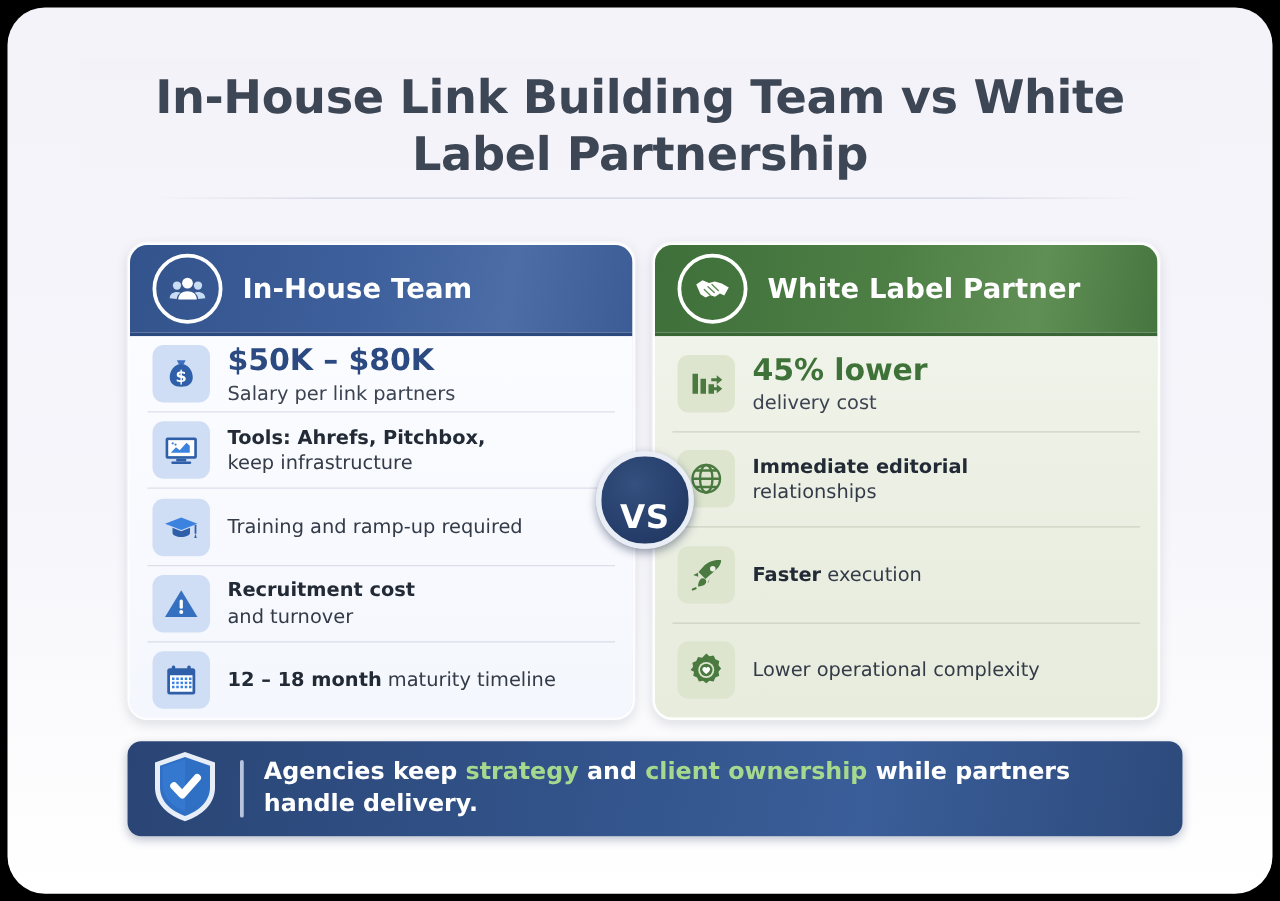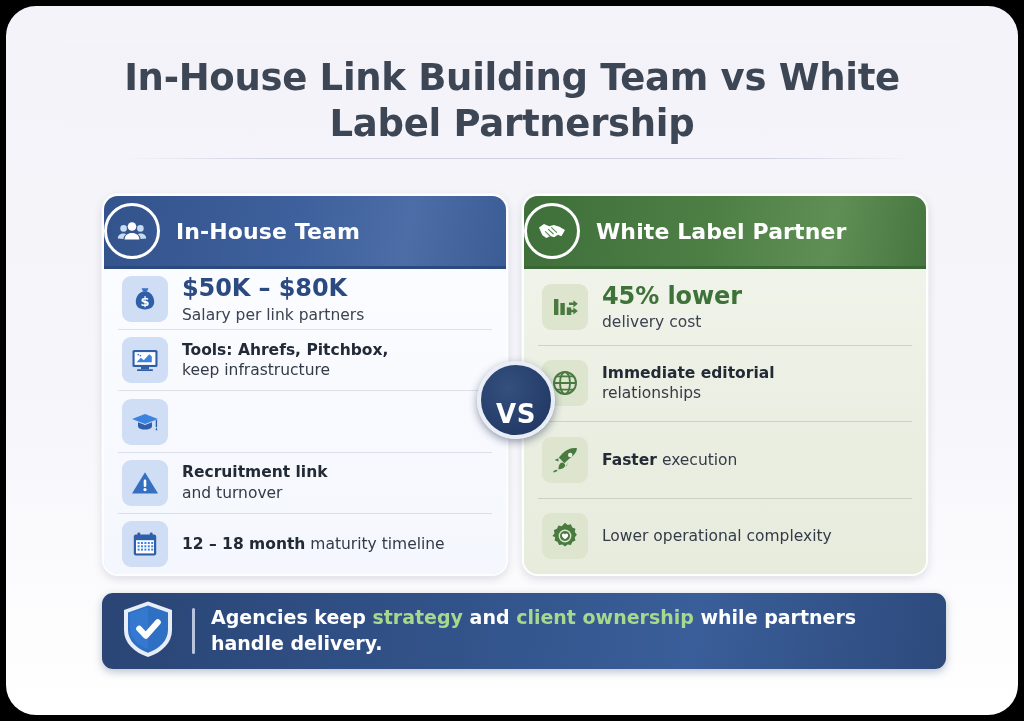--- a/index.html
+++ b/index.html
@@ -83,20 +83,21 @@
   }
   .card-left  { left: 96px; }
   .card-right { left: 516px; }
   .card-left .card-inner  { border-color: #fdfdff; box-shadow: inset 0 0 0 1px #c9d4e8; }
   .card-right .card-inner { border-color: #fdfffd; box-shadow: inset 0 0 0 1px #cfdcc8; }
 
   .card-header {
     height: 70px;
     display: flex;
     align-items: center;
+    padding-left: 18px;
     gap: 16px;
     flex: 0 0 auto;
   }
   .card-header.blue {
     background: linear-gradient(100deg, #33538c 0%, #3e609c 48%, #4c6da6 75%, #3c5c96 100%);
     border-bottom: 3px solid #2d4a80;
   }
   .card-header.green {
     background: linear-gradient(100deg, #3f6f3a 0%, #4d7f45 46%, #608f55 76%, #46763f 100%);
     border-bottom: 3px solid #3a6636;
@@ -280,32 +281,35 @@
 
           <div class="row">
             <div class="row-icon blue">
               <svg width="30" height="30" viewBox="0 0 30 30">
                 <path d="M15 7l13 5-13 5-13-5z" fill="#3c82df"></path>
                 <path d="M8 15.2v4c0 2 3.2 3.4 7 3.4s7-1.4 7-3.4v-4l-7 2.7z" fill="#2f5fa8"></path>
                 <path d="M26.4 13v7" stroke="#2f5fa8" stroke-width="1.4" fill="none"></path>
                 <path d="M26.4 20l-1 3.3h2z" fill="#2f5fa8"></path>
               </svg>
             </div>
+            <div class="row-text">
+              <span class="r">Training and ramp-up required</span>
+            </div>
           </div>
 
           <div class="row">
             <div class="row-icon blue">
               <svg width="30" height="30" viewBox="0 0 30 30">
                 <path d="M15 4.2L28 25.6H2z" fill="#3570c0"></path>
                 <rect x="13.7" y="11.6" width="2.6" height="7.4" rx="1.3" fill="#ffffff"></rect>
                 <circle cx="15" cy="21.6" r="1.6" fill="#ffffff"></circle>
               </svg>
             </div>
             <div class="row-text">
-              <span class="b">Recruitment link</span><br>
+              <span class="b">Recruitment cost</span><br>
               <span class="r">and turnover</span>
             </div>
           </div>
 
           <div class="row">
             <div class="row-icon blue">
               <svg width="30" height="30" viewBox="0 0 30 30">
                 <rect x="7.4" y="3.4" width="2.8" height="4.4" rx="1.2" fill="#2f5fa8"></rect>
                 <rect x="19.8" y="3.4" width="2.8" height="4.4" rx="1.2" fill="#2f5fa8"></rect>
                 <rect x="3.8" y="5.6" width="22.4" height="21" rx="2" fill="#2f5fa8"></rect>

